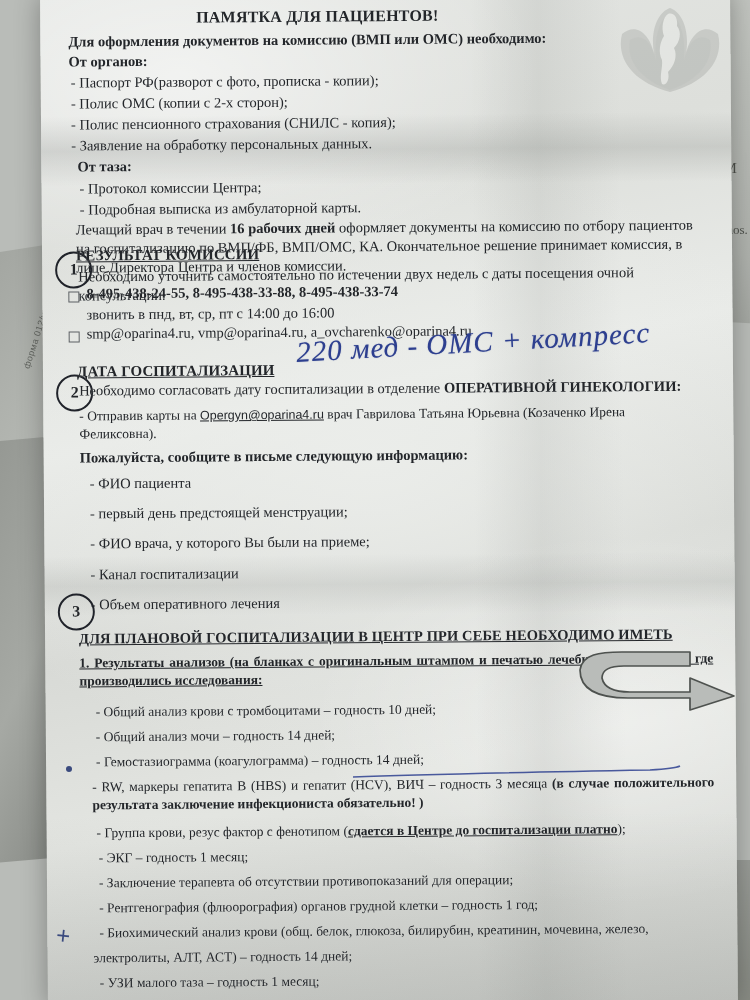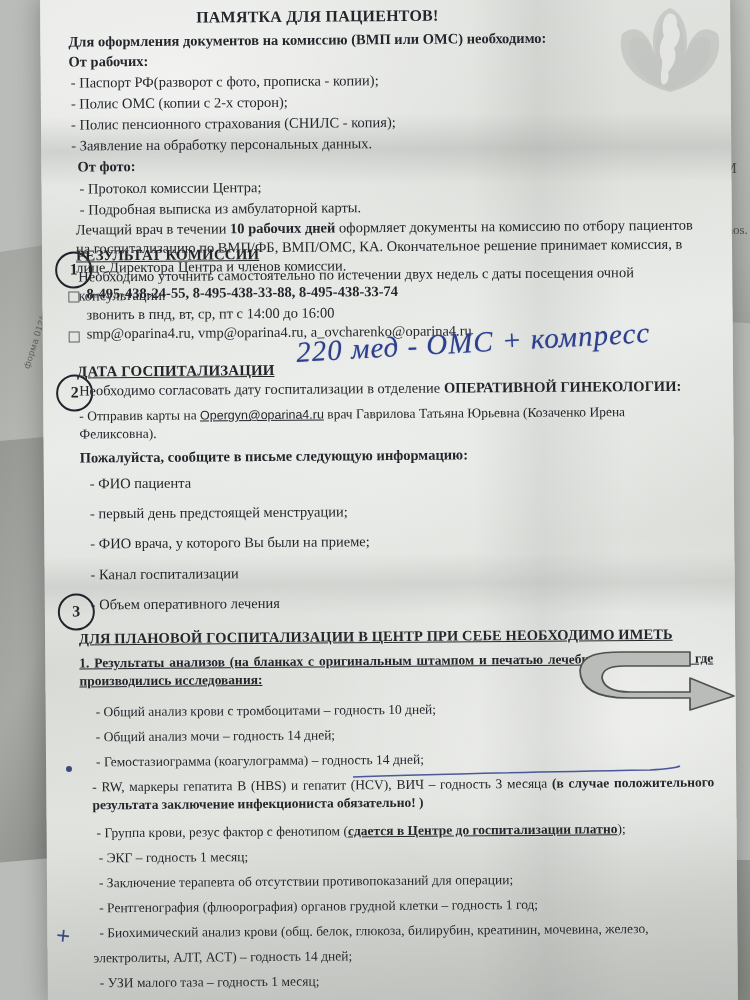--- a/index.html
+++ b/index.html
@@ -122,34 +122,34 @@
     <path d="M60 86 C30 76 16 56 20 36 C32 28 42 38 46 56 C44 32 50 14 60 10 C70 14 76 32 74 56 C78 38 88 28 100 36 C104 56 90 76 60 86 Z" fill="#8e918e" opacity=".5"></path>
     <path d="M58 10 C64 8 68 14 67 22 C72 28 70 38 64 44 C68 52 64 62 58 68 C60 76 56 82 52 80 C49 72 53 64 52 56 C48 48 50 38 54 32 C51 24 53 13 58 10 Z" fill="#f2f3f1" opacity=".92"></path>
   </svg>
 
   <div id="content">
 
     <div class="ln ttl" style="left:140px;top:4px;font-size:16px;">ПАМЯТКА ДЛЯ ПАЦИЕНТОВ!</div>
 
     <div class="ln b t14" style="left:12px;top:28px;">Для оформления документов на комиссию (ВМП или ОМС) необходимо:</div>
 
-    <div class="ln b t14" style="left:12px;top:48px;">От рабочих:</div>
+    <div class="ln b t14" style="left:12px;top:48px;">От органов:</div>
 
     <div class="ln t14" style="left:14px;top:69px;">- Паспорт РФ(разворот с фото, прописка - копии);</div>
     <div class="ln t14" style="left:14px;top:90px;">- Полис ОМС (копии с 2-х сторон);</div>
     <div class="ln t14" style="left:14px;top:111px;">- Полис пенсионного страхования (СНИЛС - копия);</div>
     <div class="ln t14" style="left:14px;top:132px;">- Заявление на обработку персональных данных.</div>
 
-    <div class="ln b t14" style="left:20px;top:153px;">От фото:</div>
+    <div class="ln b t14" style="left:20px;top:153px;">От таза:</div>
 
     <div class="ln t14" style="left:22px;top:175px;">- Протокол комиссии Центра;</div>
     <div class="ln t14" style="left:22px;top:196px;">- Подробная выписка из амбулаторной карты.</div>
 
     <div class="wrap t14" style="left:18px;top:214px;width:630px;">
-      <span>Лечащий врач в течении </span><span class="b">10 рабочих дней</span><span> оформляет документы на комиссию по отбору пациентов на госпитализацию по ВМП/ФБ, ВМП/ОМС, КА. Окончательное решение принимает комиссия, в лице Директора Центра и членов комиссии.</span>
+      <span>Лечащий врач в течении </span><span class="b">16 рабочих дней</span><span> оформляет документы на комиссию по отбору пациентов на госпитализацию по ВМП/ФБ, ВМП/ОМС, КА. Окончательное решение принимает комиссия, в лице Директора Центра и членов комиссии.</span>
     </div>
 
     <div class="circ" style="left:-3px;top:245px;">1</div>
 
     <div class="ln hd" style="left:18px;top:242px;">РЕЗУЛЬТАТ КОМИССИИ</div>
 
     <div class="wrap t14" style="left:20px;top:261px;width:610px;">Необходимо уточнить самостоятельно по истечении двух недель с даты посещения очной консультации.</div>
 
     <div class="sqbul" style="left:10px;top:285px;"></div>
     <div class="ln b t14" style="left:28px;top:280px;">8-495-438-24-55, 8-495-438-33-88, 8-495-438-33-74</div>

